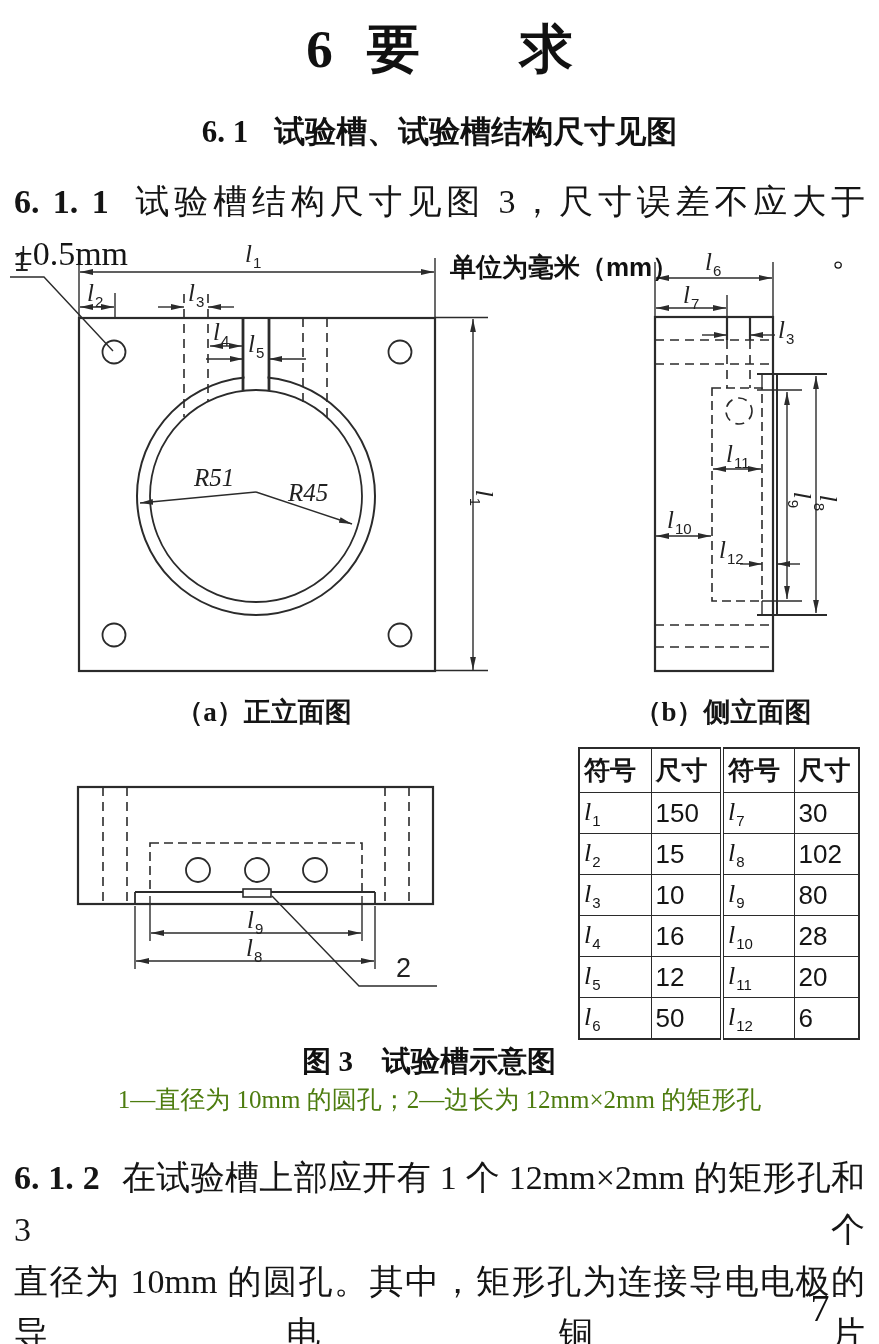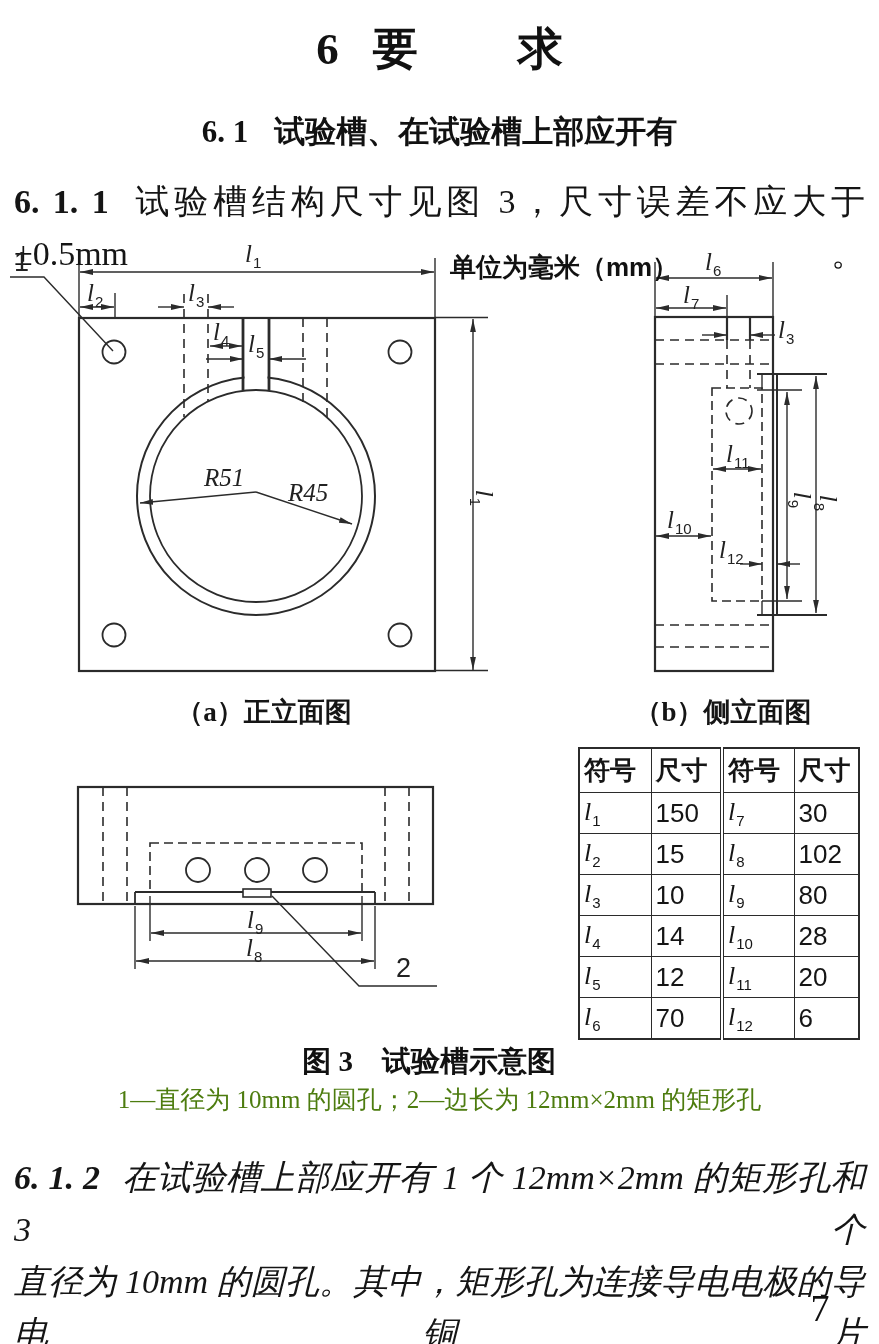--- a/index.html
+++ b/index.html
@@ -6,31 +6,31 @@
   html,body { background:#fff; }
   #page {
     position:relative; width:879px; height:1344px; background:#ffffff;
     font-family:"Liberation Serif", serif; color:#1c1c1c; overflow:hidden;
   }
   .abs { position:absolute; }
   svg.draw { position:absolute; left:0; top:0; }
 
   
   .doc-title { left:0; top:26px; width:879px; text-align:center;
-    font-weight:bold; font-size:45px; line-height:46px; color:#111; }
+    font-weight:bold; font-size:53px; line-height:46px; color:#111; }
   .doc-title .gap1 { margin-left:34px; }
   .doc-title .gap2 { margin-left:100px; }
   .sec-head { left:0; top:111px; width:879px; text-align:center;
     font-family:"Liberation Sans", sans-serif; font-weight:bold; font-size:31px; color:#111; }
   .sec-head .num { font-family:"Liberation Serif", serif; margin-right:26px;text-align:right; }
   .para { font-size:34px; line-height:52px; color:#151515; }
   .p611 { left:14px; top:176px; width:851px; text-align:justify; text-align-last:justify; }
   .bnum { font-weight:bold; margin-right:22px; }
   .p612 { left:14px; top:1152px; width:851px; }
-  .p612 .jline { text-align:justify; text-align-last:justify;font-style:italic; }
+  .p612 .jline { text-align:justify; text-align-last:justify; }
   .page-num { left:790px; top:1286px; width:60px; text-align:center; font-size:38px; color:#111; }
 
   
   .unit-note { left:450px; top:250px; font-family:"Liberation Sans", sans-serif;
     font-weight:bold; font-size:26px; color:#111; }
   .cap { width:220px; text-align:center; font-size:27px; font-weight:600; color:#151515; }
   .fig-cap { left:0; top:1042px; width:858px; text-align:center;
     font-weight:bold; font-size:29px; color:#111; }
   .fig-legend { left:0; top:1083px; width:879px; text-align:center; font-size:25px; color:#4d7c0f; }
 
@@ -168,40 +168,40 @@
         <polyline points="272,896 359,986 437,986"></polyline>
       </g>
     </g>
   </svg>
 
   <div class="abs doc-title">
     <span>6</span><span class="gap1">要</span><span class="gap2">求</span>
   </div>
 
   <div class="abs sec-head">
-    <span class="num">6. 1</span><span>试验槽、在试验槽上部应开有</span>
+    <span class="num">6. 1</span><span>试验槽、试验槽结构尺寸见图</span>
   </div>
 
   <div class="abs para p611">
     <span class="bnum">6. 1. 1</span><span>试验槽结构尺寸见图 3，尺寸误差不应大于 ±0.5mm。</span>
   </div>
 
   <div class="abs unit-note">单位为毫米（mm）</div>
 
   <div class="abs numlab" style="left:14px; top:247px;">1</div>
   <div class="abs numlab" style="left:396px; top:953px;">2</div>
 
   <div class="abs dim" style="left:245px; top:241px;"><i>l</i><sub>1</sub></div>
   <div class="abs dim" style="left:87px;  top:280px;"><i>l</i><sub>2</sub></div>
   <div class="abs dim" style="left:188px; top:280px;"><i>l</i><sub>3</sub></div>
   <div class="abs dim" style="left:213px; top:319px;"><i>l</i><sub>4</sub></div>
   <div class="abs dim" style="left:248px; top:331px;"><i>l</i><sub>5</sub></div>
   <div class="abs dim rot" style="left:463px; top:481px;"><i>l</i><sub>1</sub></div>
 
-  <div class="abs rlab" style="left:204px; top:464px;">R51</div>
+  <div class="abs rlab" style="left:194px; top:464px;">R51</div>
   <div class="abs rlab" style="left:288px; top:479px;">R45</div>
 
   <div class="abs dim" style="left:705px; top:249px;"><i>l</i><sub>6</sub></div>
   <div class="abs dim" style="left:683px; top:282px;"><i>l</i><sub>7</sub></div>
   <div class="abs dim" style="left:778px; top:317px;"><i>l</i><sub>3</sub></div>
   <div class="abs dim" style="left:726px; top:441px;"><i>l</i><sub>11</sub></div>
   <div class="abs dim" style="left:667px; top:507px;"><i>l</i><sub>10</sub></div>
   <div class="abs dim" style="left:719px; top:537px;"><i>l</i><sub>12</sub></div>
   <div class="abs dim rot" style="left:781px; top:483px;"><i>l</i><sub>9</sub></div>
   <div class="abs dim rot" style="left:807px; top:486px;"><i>l</i><sub>8</sub></div>
@@ -239,33 +239,33 @@
       <td>102</td>
     </tr>
     <tr>
       <td class="symcell"><i>l</i><sub>3</sub></td>
       <td>10</td>
       <td class="dbl symcell"><i>l</i><sub>9</sub></td>
       <td>80</td>
     </tr>
     <tr>
       <td class="symcell"><i>l</i><sub>4</sub></td>
-      <td>14</td>
+      <td>16</td>
       <td class="dbl symcell"><i>l</i><sub>10</sub></td>
       <td>28</td>
     </tr>
     <tr>
       <td class="symcell"><i>l</i><sub>5</sub></td>
       <td>12</td>
       <td class="dbl symcell"><i>l</i><sub>11</sub></td>
       <td>20</td>
     </tr>
     <tr>
       <td class="symcell"><i>l</i><sub>6</sub></td>
-      <td>70</td>
+      <td>50</td>
       <td class="dbl symcell"><i>l</i><sub>12</sub></td>
       <td>6</td>
     </tr>
   </tbody>
     </table>
 
   <div class="abs fig-cap">图 3　试验槽示意图</div>
   <div class="abs fig-legend">1—直径为 10mm 的圆孔；2—边长为 12mm×2mm 的矩形孔</div>
 
   <div class="abs para p612">

